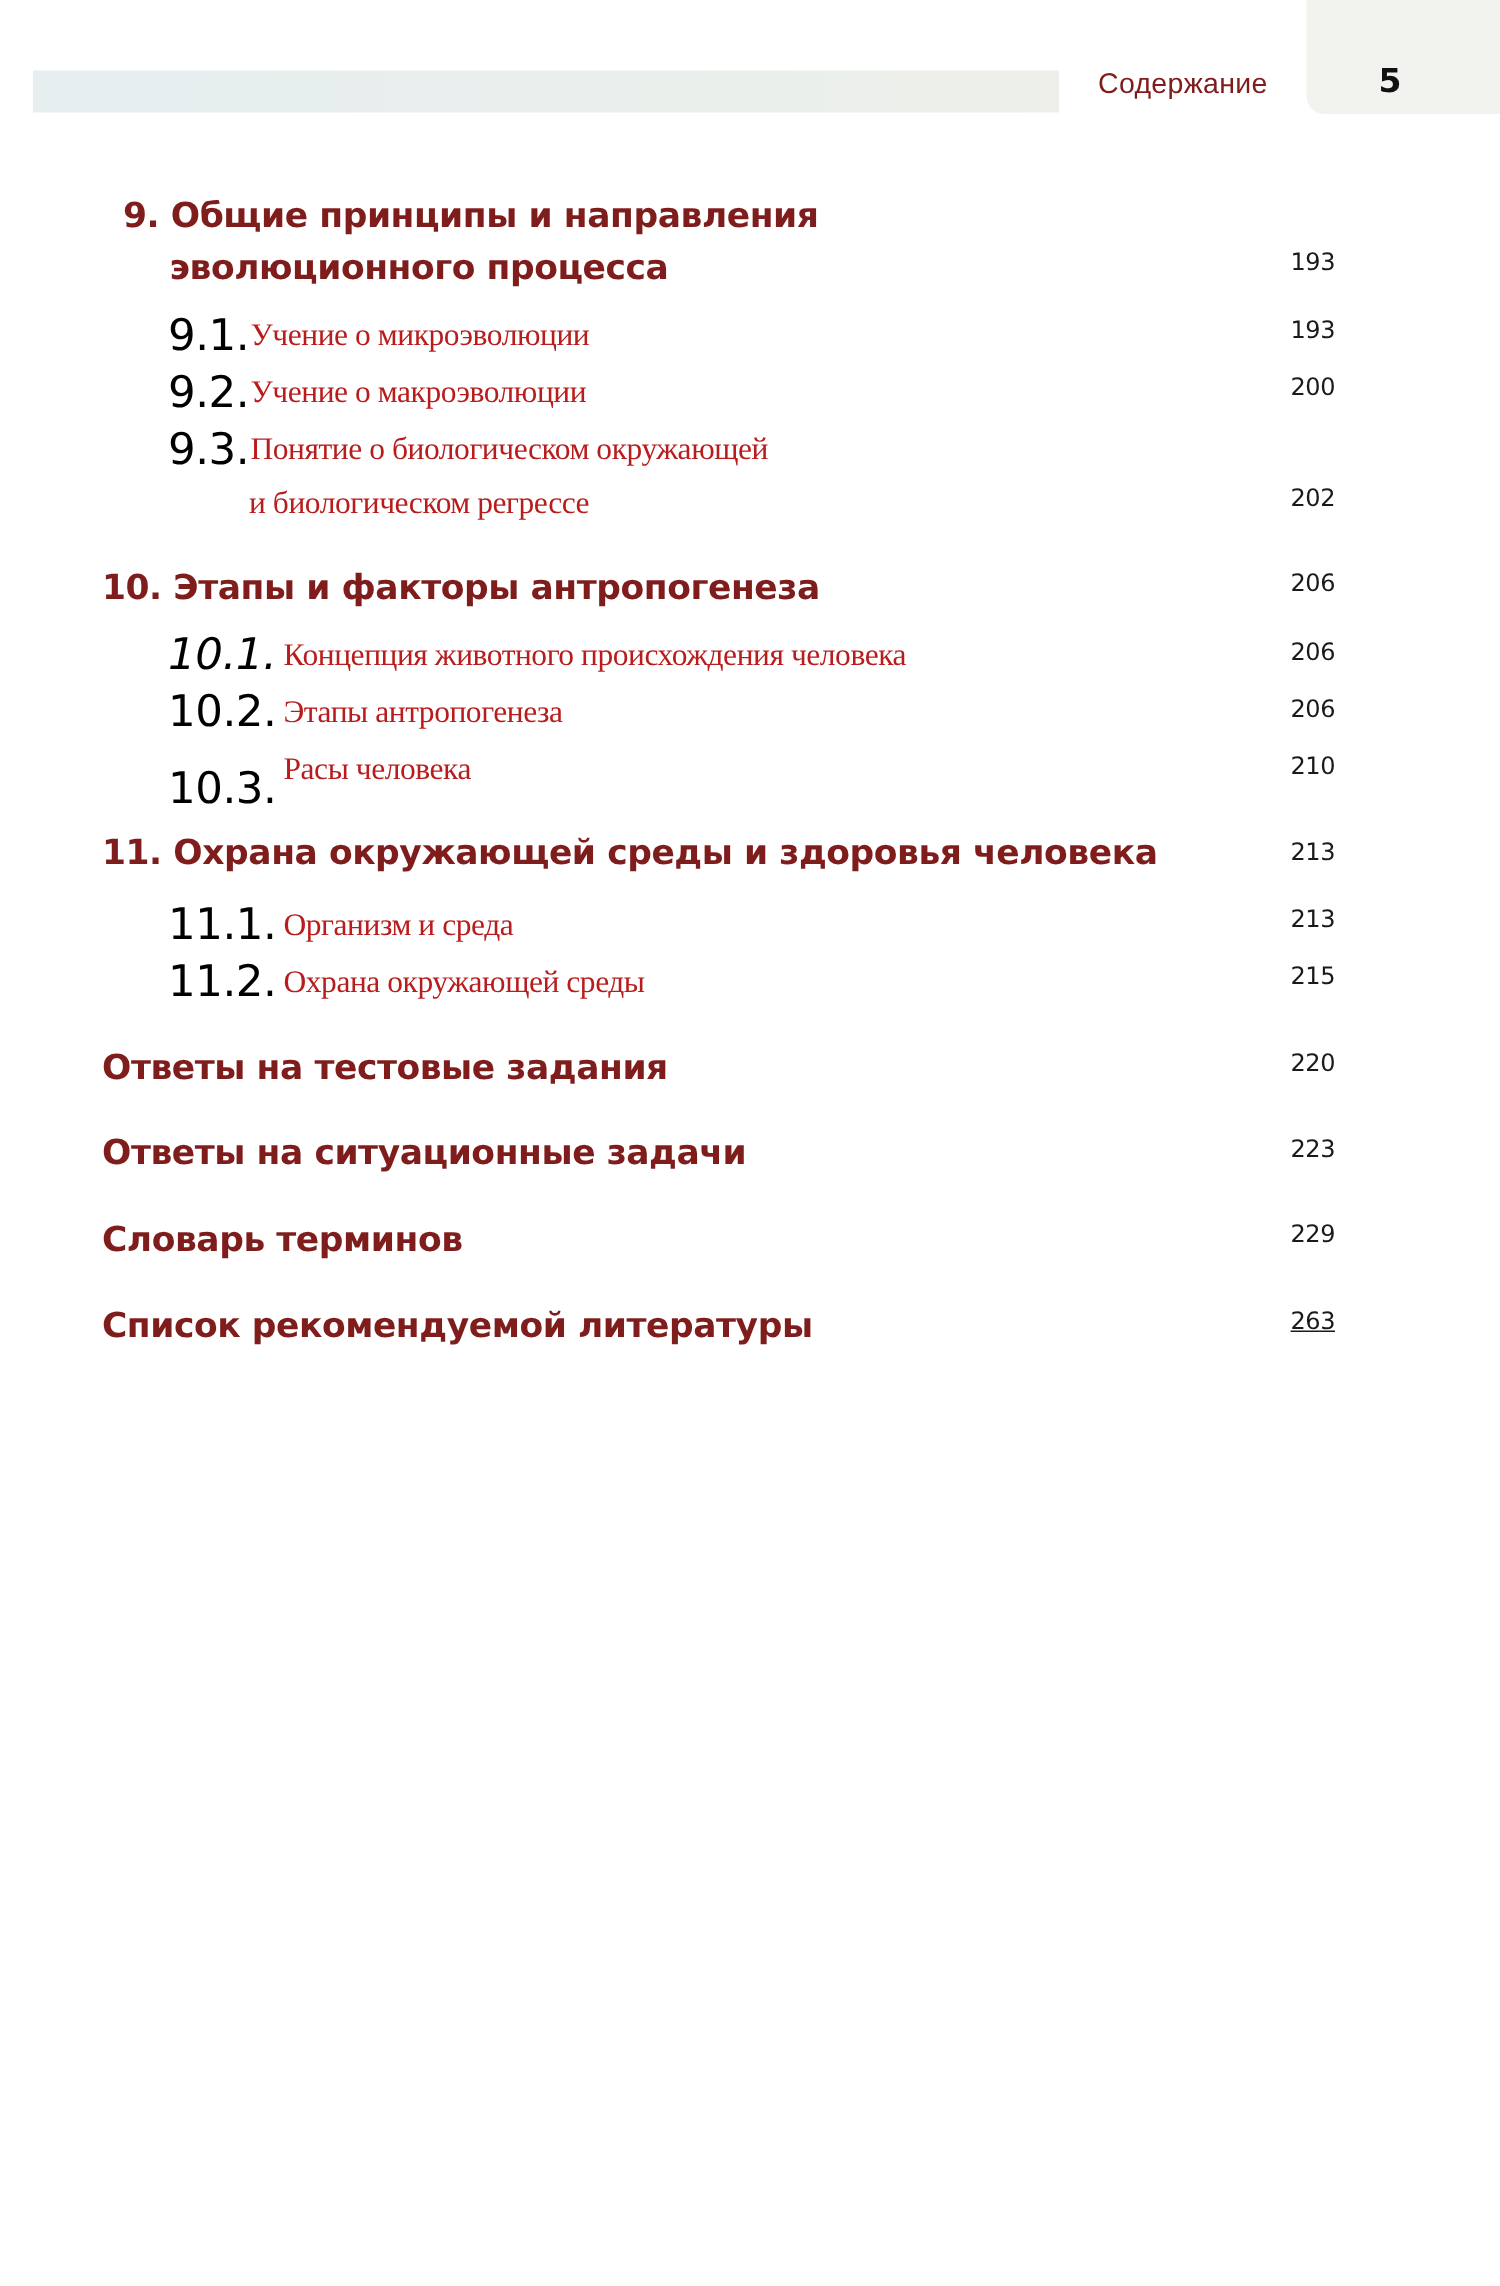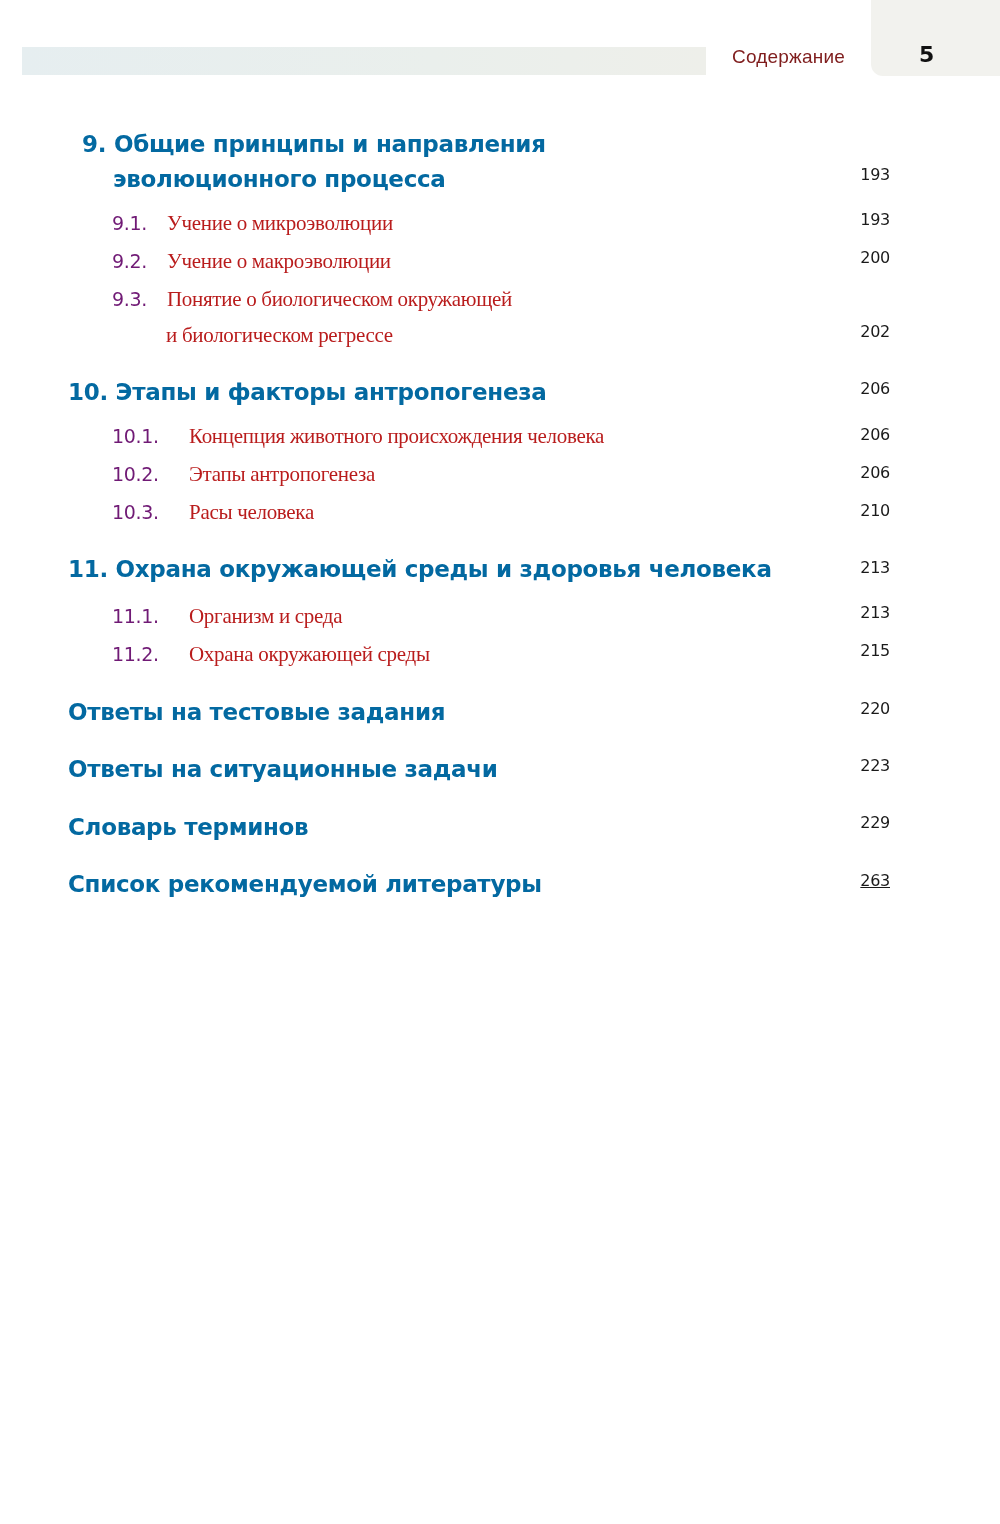--- a/index.html
+++ b/index.html
@@ -51,35 +51,35 @@
       font-family: "DejaVu Sans", sans-serif;
     }
     .toc {
       position: absolute;
       left: 0;
       top: 0;
       width: 1000px;
     }
     .chapter-title {
       position: absolute;
-      color: #0369a1;
+      color: #7f1d1d;
       font-weight: bold;
       font-size: 23px;
       line-height: 34px;
       white-space: nowrap;
       font-family: "DejaVu Sans", sans-serif;
       letter-spacing: -0.3px;
     }
     .chapter-num {
       display: inline-block;
     }
     .sub-num {
       position: absolute;
-      font-size: 19px;
-      color: #701a75;
+      font-size: 29px;
+      color: #000000;
       white-space: nowrap;
       line-height: 34px;
       font-family: "DejaVu Sans", sans-serif;
       letter-spacing: -0.3px;
     }
     .sub-title {
       position: absolute;
       font-size: 21px;
       color: #b91c1c;
       white-space: nowrap;
@@ -127,29 +127,29 @@
   <div class="sub-title" style="left:167px; top:282px;">Понятие о биологическом окружающей</div>
   <div class="sub-title" style="left:166px; top:318px;">и биологическом регрессе</div>
   <div class="page-ref" style="top:315px;">202</div>
 
   <div class="chapter-title" style="left:68px; top:375px;">
     <span class="chapter-num">10.</span>
     <span>Этапы и факторы антропогенеза</span>
   </div>
   <div class="page-ref" style="top:372px;">206</div>
 
-  <div class="sub-num" style="left:112px; top:419px;">10.1.</div>
+  <div class="sub-num" style="left:112px; top:419px;font-style:italic;">10.1.</div>
   <div class="sub-title" style="left:189px; top:419px;">Концепция животного происхождения человека</div>
   <div class="page-ref" style="top:418px;">206</div>
 
   <div class="sub-num" style="left:112px; top:457px;">10.2.</div>
   <div class="sub-title" style="left:189px; top:457px;">Этапы антропогенеза</div>
   <div class="page-ref" style="top:456px;">206</div>
 
-  <div class="sub-num" style="left:112px; top:495px;">10.3.</div>
+  <div class="sub-num" style="left:112px; top:508px;">10.3.</div>
   <div class="sub-title" style="left:189px; top:495px;">Расы человека</div>
   <div class="page-ref" style="top:494px;">210</div>
 
   <div class="chapter-title" style="left:68px; top:552px;">
     <span class="chapter-num">11.</span>
     <span>Охрана окружающей среды и здоровья человека</span>
   </div>
   <div class="page-ref" style="top:551px;">213</div>
 
   <div class="sub-num" style="left:112px; top:599px;">11.1.</div>

